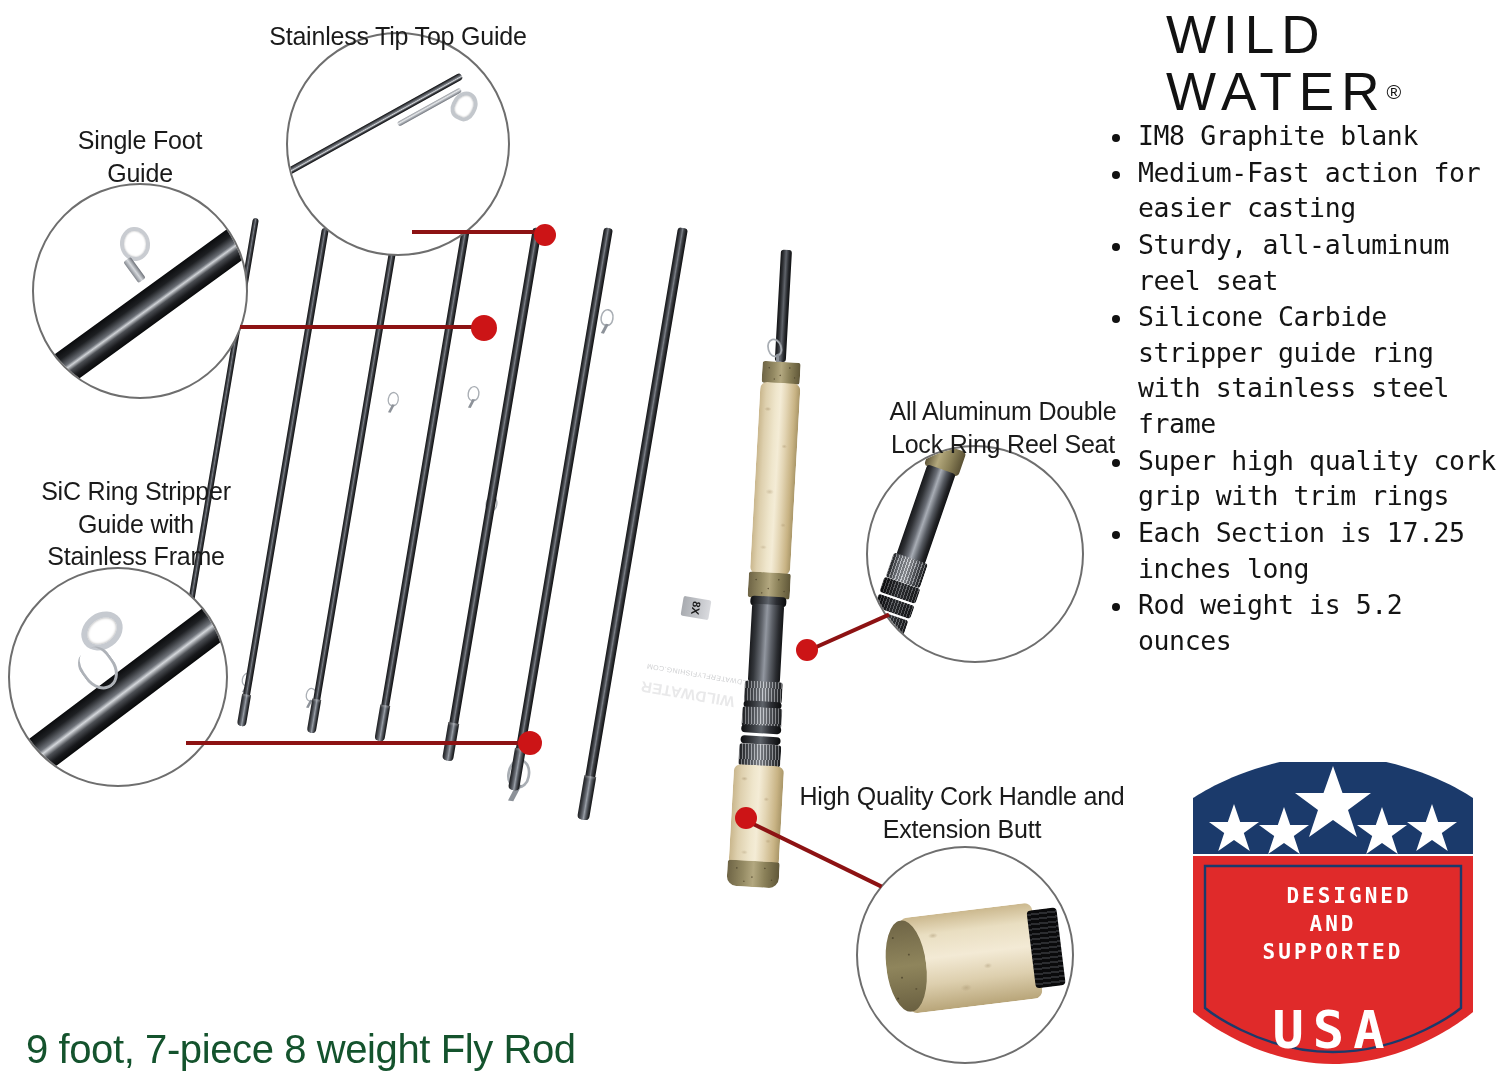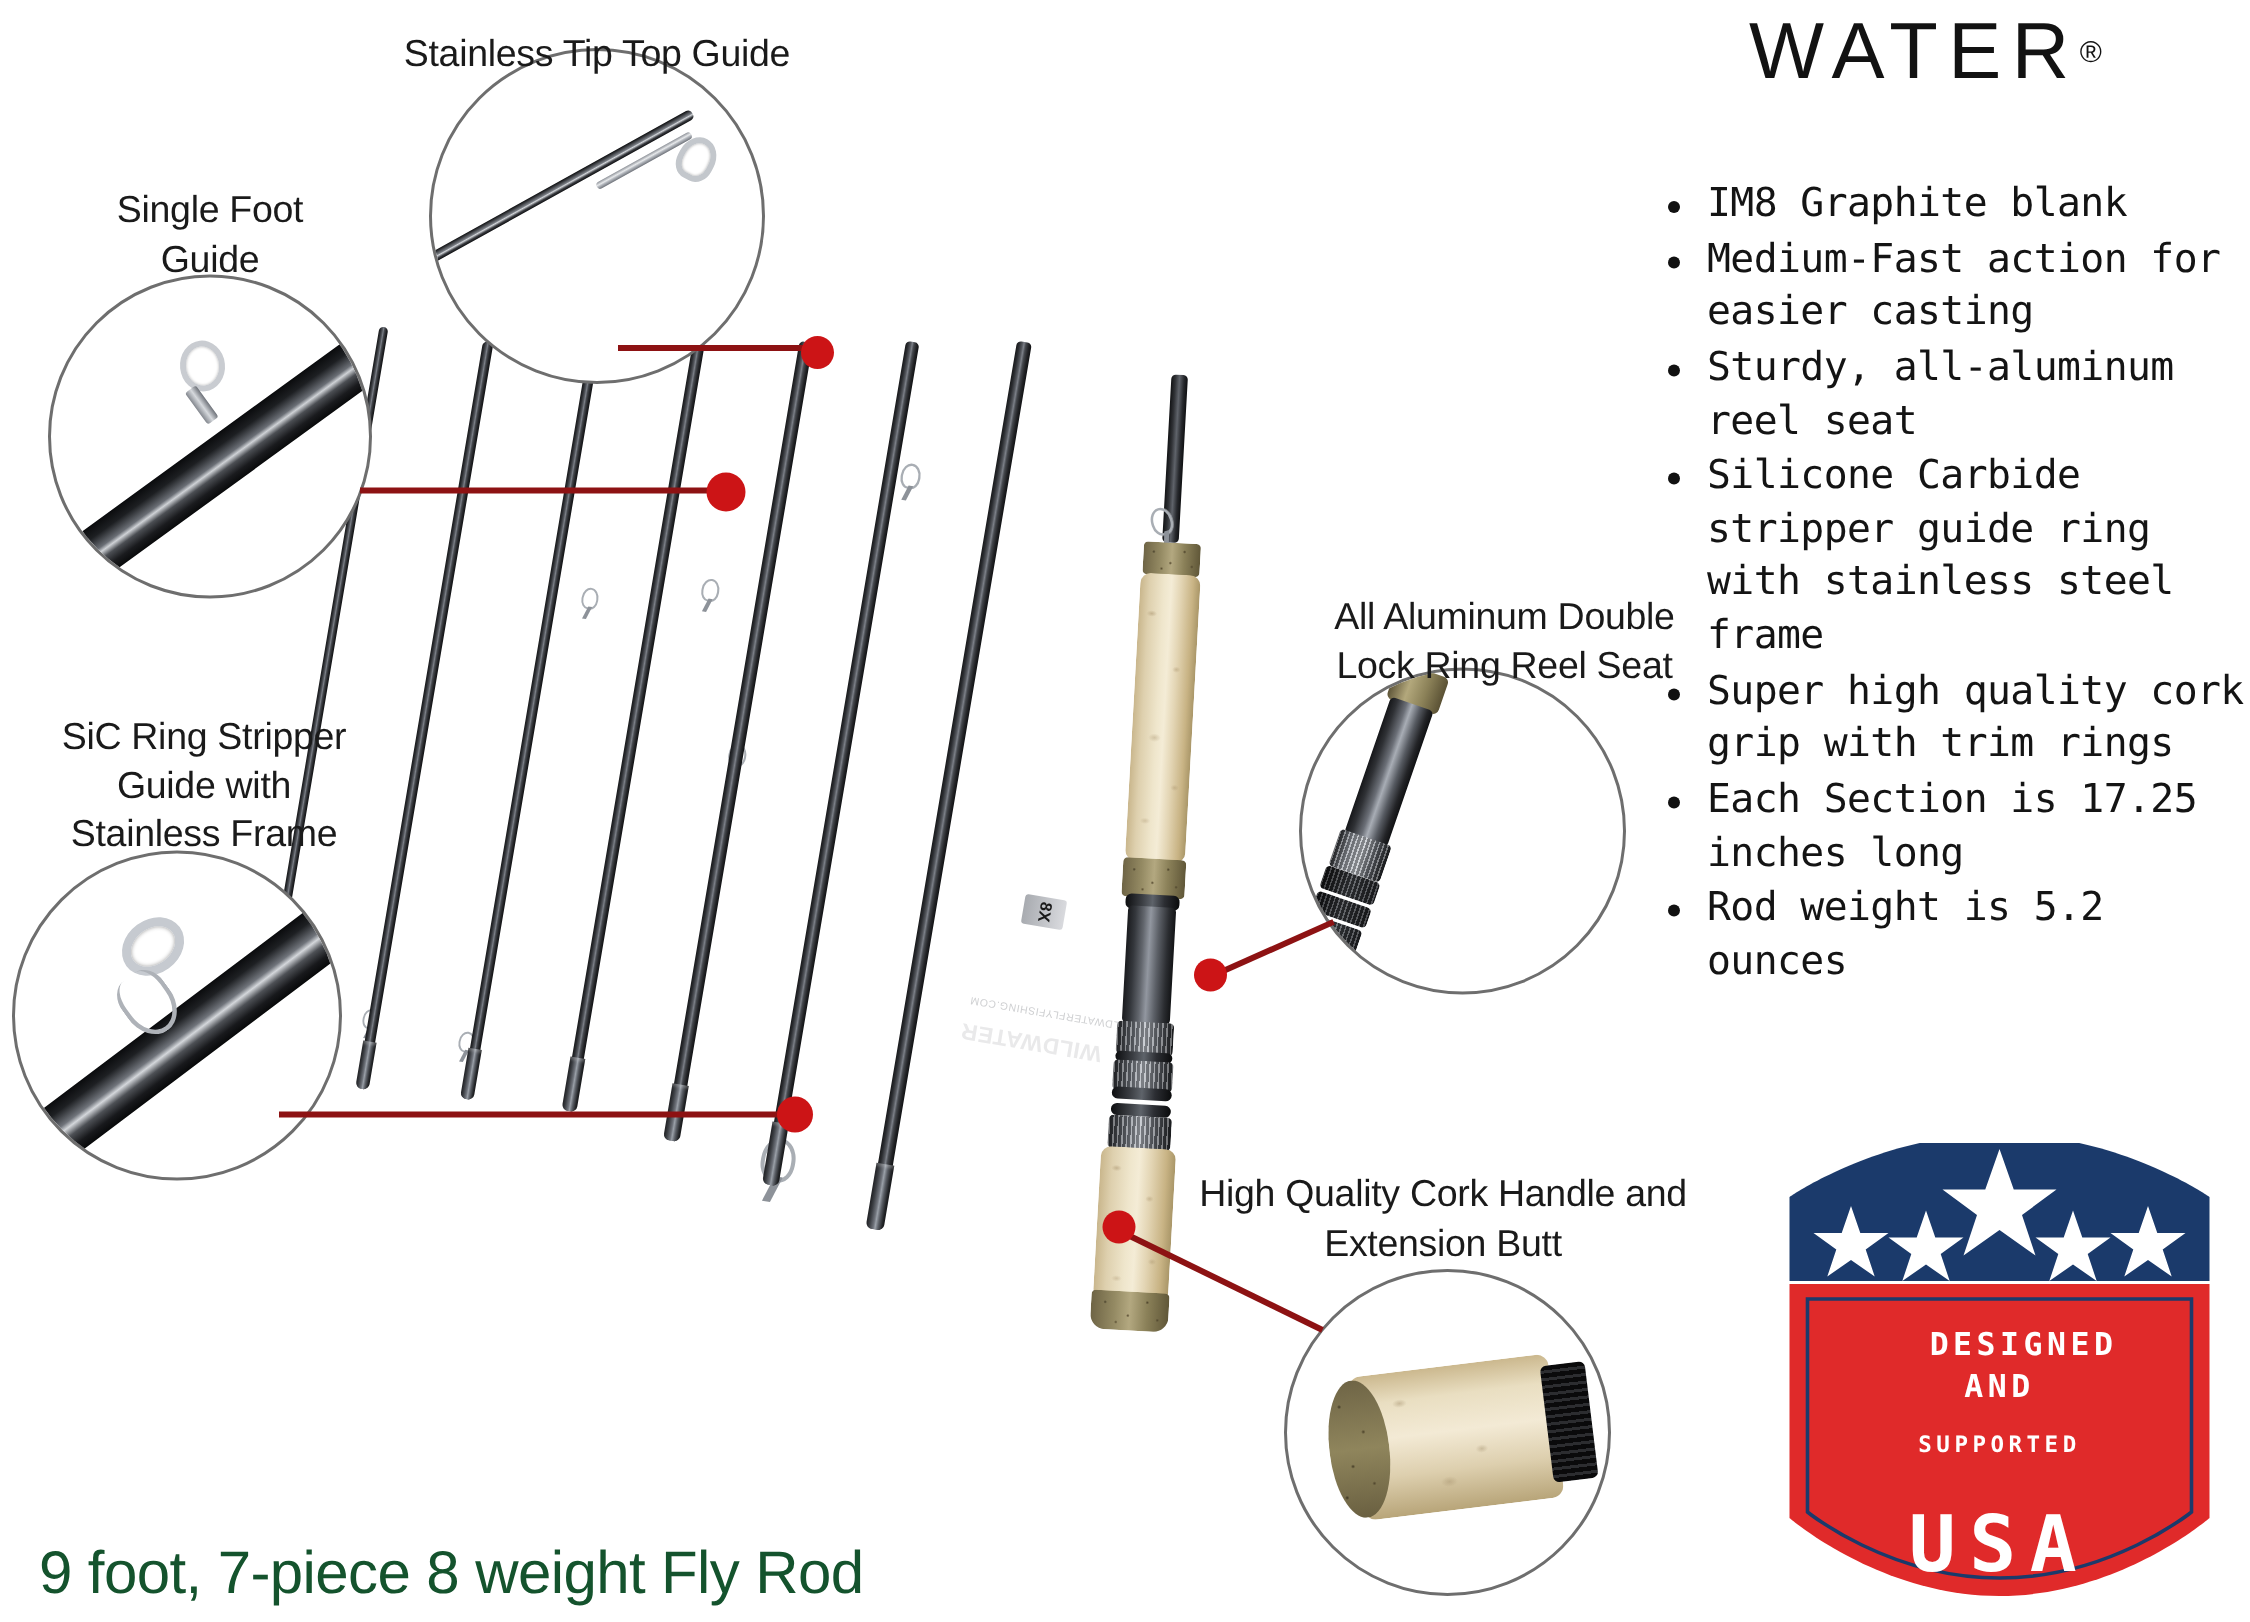--- a/index.html
+++ b/index.html
@@ -398,20 +398,21 @@
   <div class="callout-label" style="left:40px; top:104px; width:200px;">Single Foot
 Guide</div>
 
   <div class="callout-label" style="left:880px; top:375px; width:246px;">All Aluminum Double
 Lock Ring Reel Seat</div>
 
   <div class="callout-label" style="left:788px; top:760px; width:348px;">High Quality Cork Handle and
 Extension Butt</div>
 
   <div class="brand" style="left:1166px; top:7px;">
+    <div>WILD</div>
     <div style="white-space:nowrap;">
       <span>WATER</span><span class="reg">®</span>
     </div>
   </div>
 
   <ul class="features" style="left:1102px; top:118px; width:400px;">
     <li>IM8 Graphite blank</li>
     <li>Medium-Fast action for easier casting</li>
     <li>Sturdy, all-aluminum reel seat</li>
     <li>Silicone Carbide stripper guide ring with stainless steel frame</li>
@@ -431,19 +432,19 @@
 
       <polygon points="150,4 159.5,31 188,31 165,48 174,75 150,58 126,75 135,48 112,31 140.5,31" fill="#ffffff"></polygon>
 
       <polygon points="51,42 57.2,60 76,60 60.8,71 66.8,89 51,78 35.2,89 41.2,71 26,60 44.8,60" fill="#ffffff"></polygon>
       <polygon points="101,45 107.2,63 126,63 110.8,74 116.8,92 101,81 85.2,92 91.2,74 76,63 94.8,63" fill="#ffffff"></polygon>
       <polygon points="199,45 205.2,63 224,63 208.8,74 214.8,92 199,81 183.2,92 189.2,74 174,63 192.8,63" fill="#ffffff"></polygon>
       <polygon points="249,42 255.2,60 274,60 258.8,71 264.8,89 249,78 233.2,89 239.2,71 224,60 242.8,60" fill="#ffffff"></polygon>
     </svg>
     <div class="stencil" style="position:absolute; left:16px; top:122px; width:300px; font-size:21px;">DESIGNED</div>
     <div class="stencil" style="position:absolute; left:0; top:150px; width:300px; font-size:21px;">AND</div>
-    <div class="stencil" style="position:absolute; left:0; top:178px; width:300px; font-size:15px;margin-top:14px;">SUPPORTED</div>
+    <div class="stencil" style="position:absolute; left:0; top:178px; width:300px; font-size:21px;">SUPPORTED</div>
     <div class="stencil" style="position:absolute; left:0; top:238px; width:300px; font-size:52px; letter-spacing:9px;">USA</div>
   </div>
 
   <div class="bottom-title" style="left:26px; top:1027px;">9 foot, 7-piece 8 weight Fly Rod</div>
 
 </div>
 
 </body></html>

